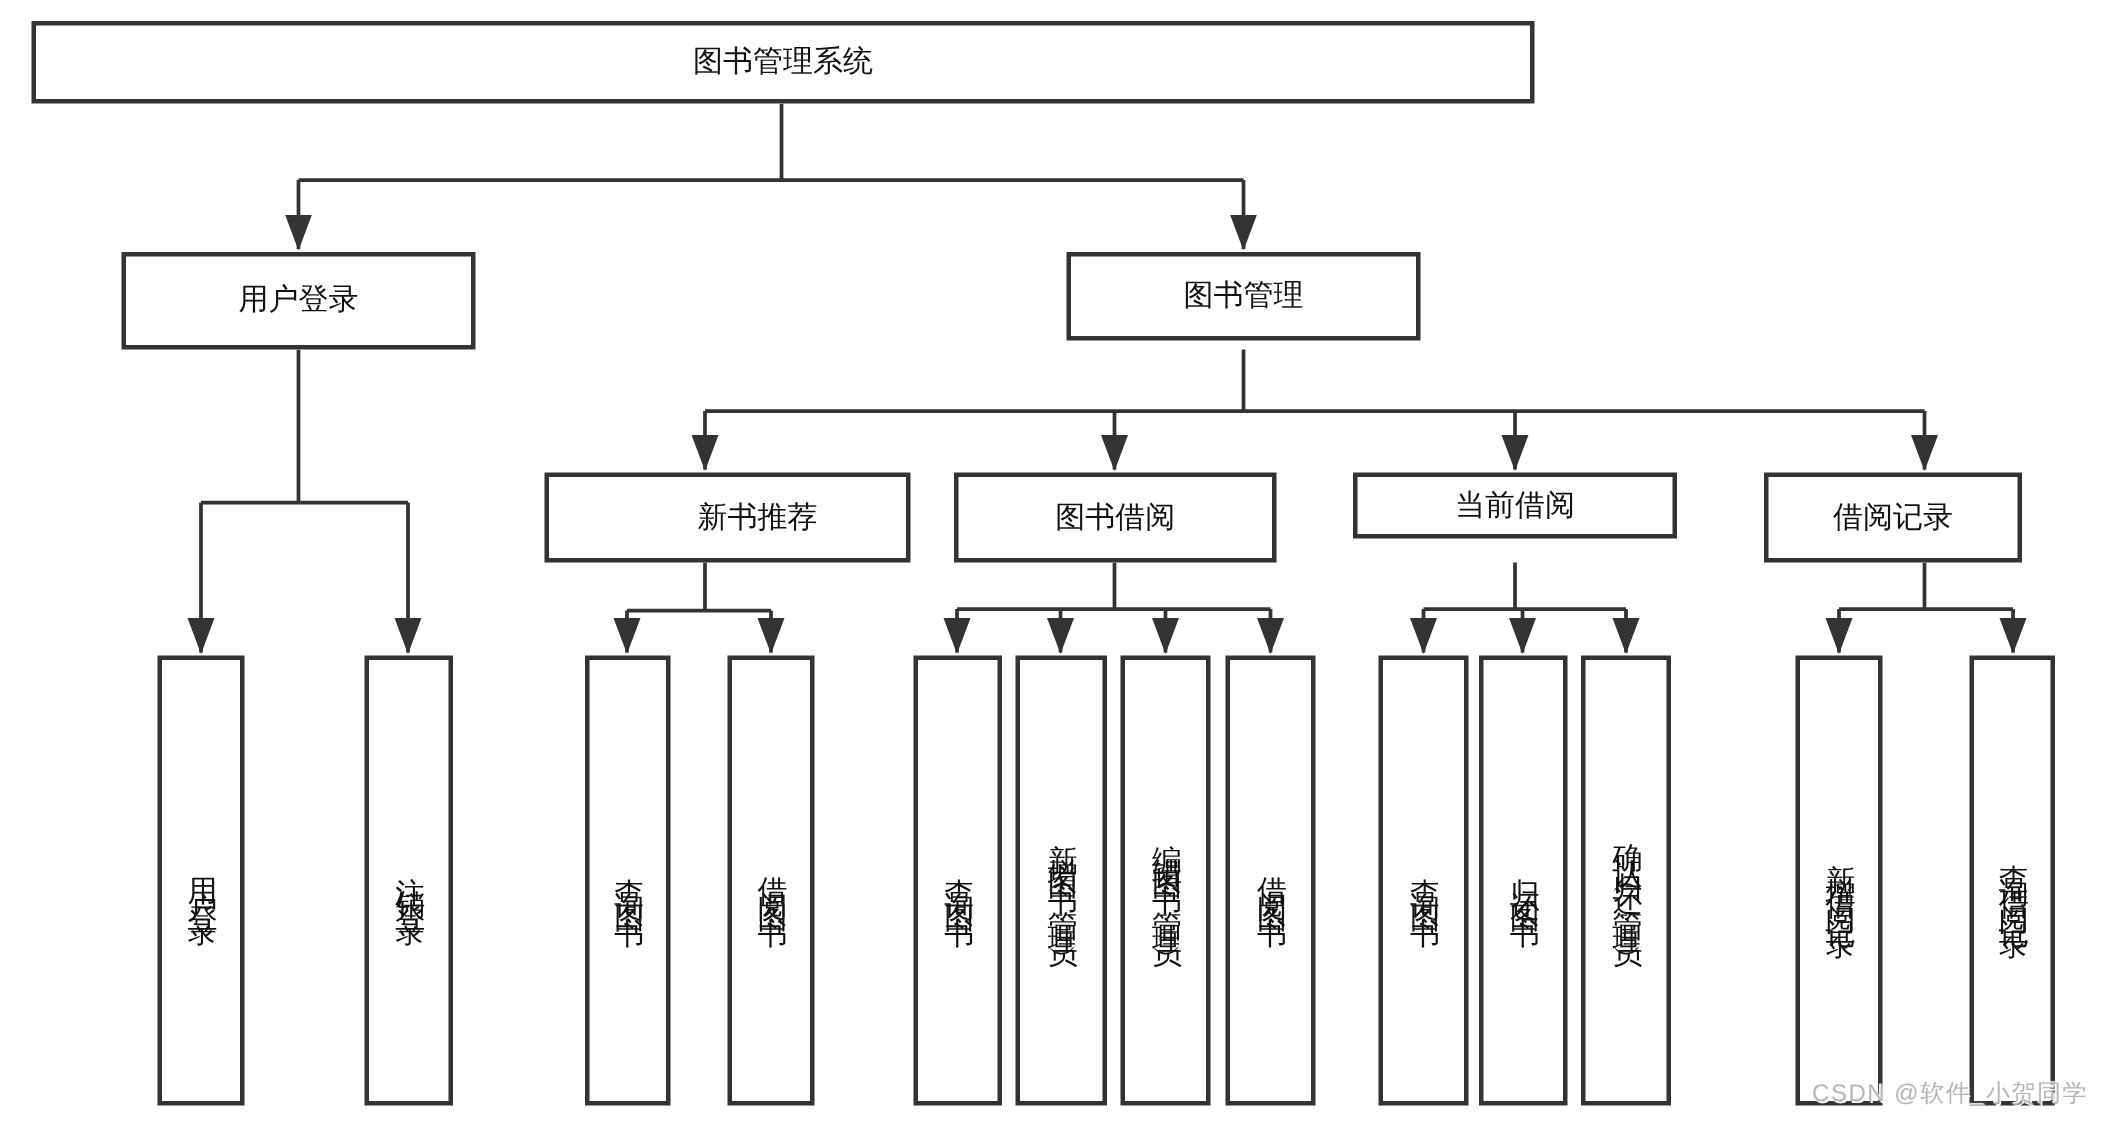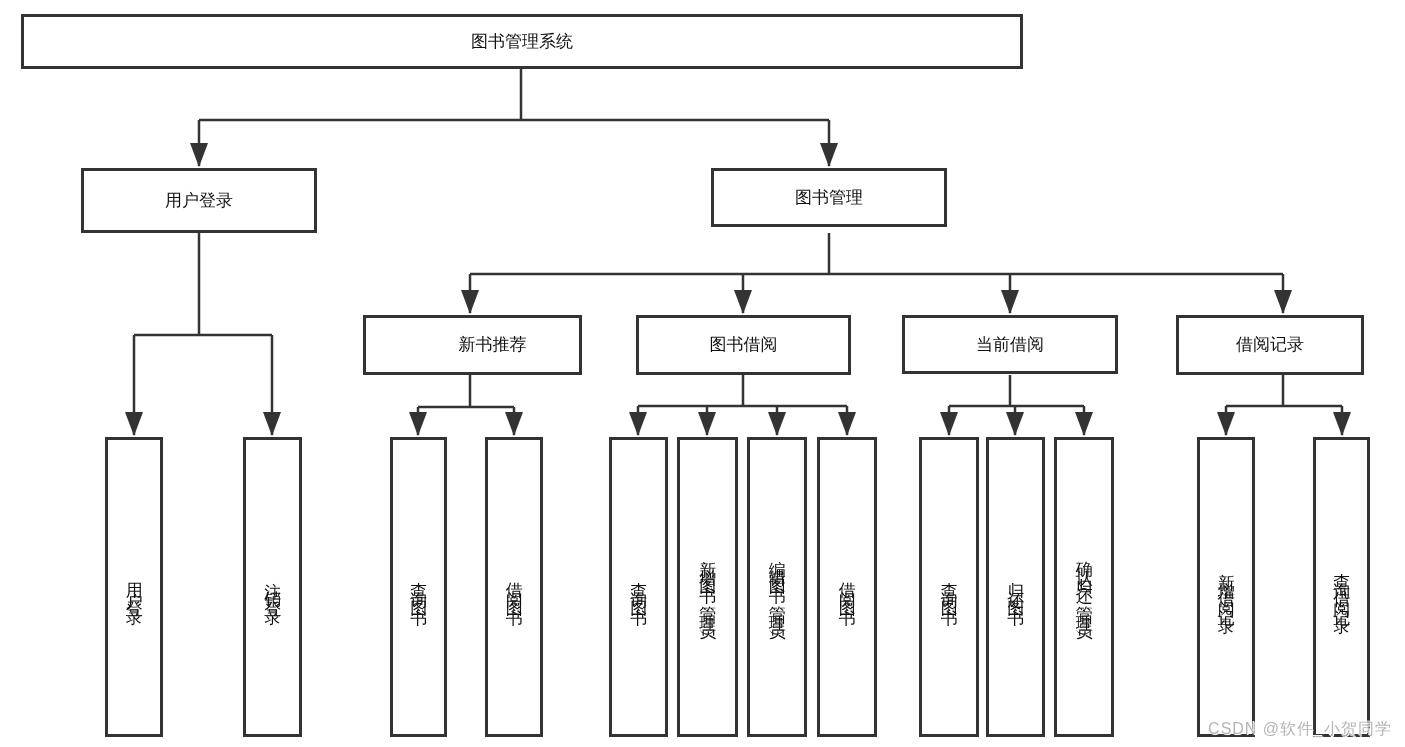--- a/index.html
+++ b/index.html
@@ -20,21 +20,21 @@
   }
   #connectors{position:absolute;left:0;top:0;z-index:1;}
   .node{
     position:absolute;
     box-sizing:border-box;
     background:#fff;
     border:3px solid var(--border);
     display:flex;
     align-items:center;
     justify-content:center;
-    font-size:17px;
+    font-size:20px;
     line-height:1.25;
     z-index:2;
     white-space:nowrap;
   }
   .vbox{
     writing-mode:vertical-rl;
     text-orientation:mixed;
     letter-spacing:9px;
     white-space:normal;
   }
@@ -102,30 +102,30 @@
     <span>图书管理系统</span>
   </div>
 
   <div class="node" style="left:81px;top:168px;width:236px;height:65px;">
     <span>用户登录</span>
   </div>
   <div class="node" style="left:711px;top:168px;width:236px;height:59px;">
     <span>图书管理</span>
   </div>
 
-  <div class="node" style="left:363px;top:315px;width:219px;height:60px;padding-left:40px;">
+  <div class="node" style="left:363px;top:315px;width:244px;height:60px;padding-left:40px;">
     <span>新书推荐</span>
   </div>
   <div class="node" style="left:636px;top:315px;width:215px;height:60px;">
     <span>图书借阅</span>
   </div>
-  <div class="node" style="left:902px;top:315px;width:216px;height:59px;">
+  <div class="node" style="left:902px;top:315px;width:216px;height:44px;">
     <span>当前借阅</span>
   </div>
-  <div class="node" style="left:1176px;top:315px;width:188px;height:60px;">
+  <div class="node" style="left:1176px;top:315px;width:172px;height:60px;">
     <span>借阅记录</span>
   </div>
 
   <div class="node vbox" style="left:105px;top:437px;width:58px;height:300px;">
     <span>用户登录</span>
   </div>
   <div class="node vbox" style="left:243px;top:437px;width:59px;height:300px;">
     <span>注销登录</span>
   </div>
 

